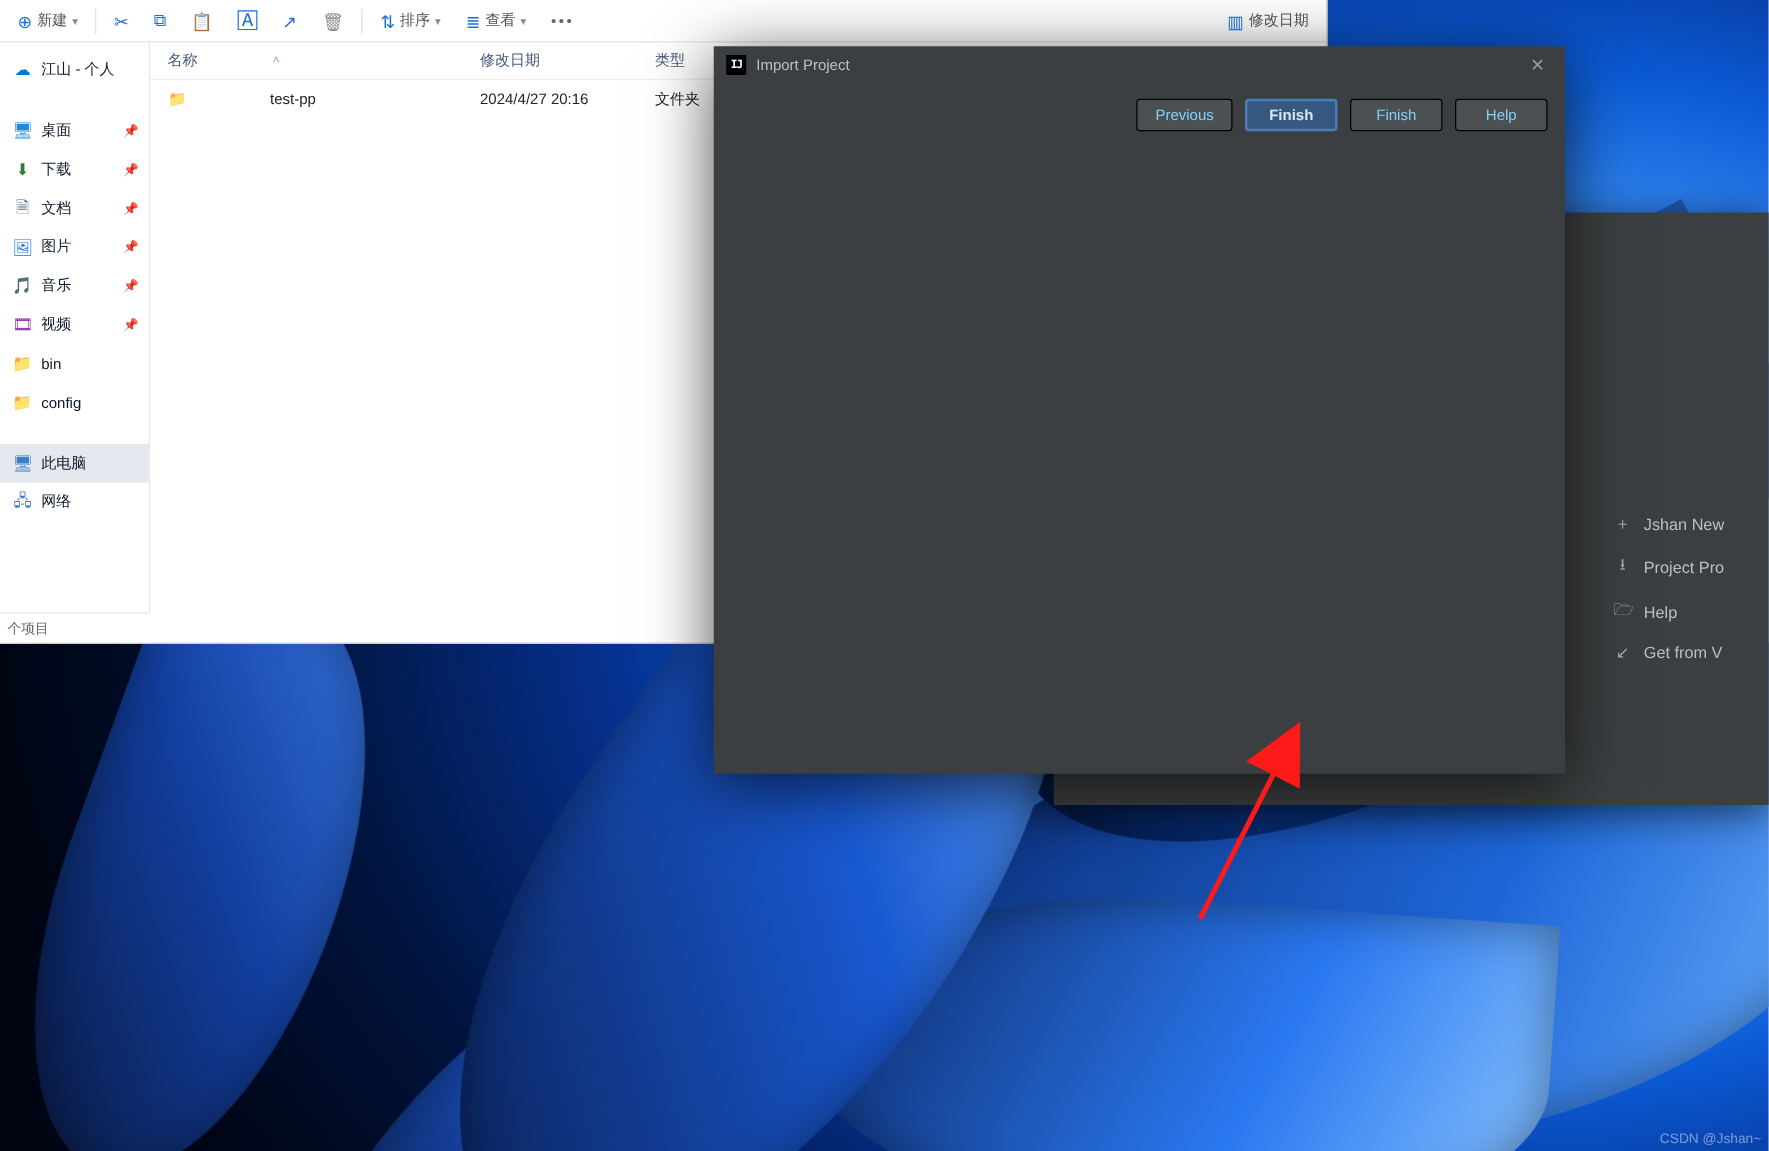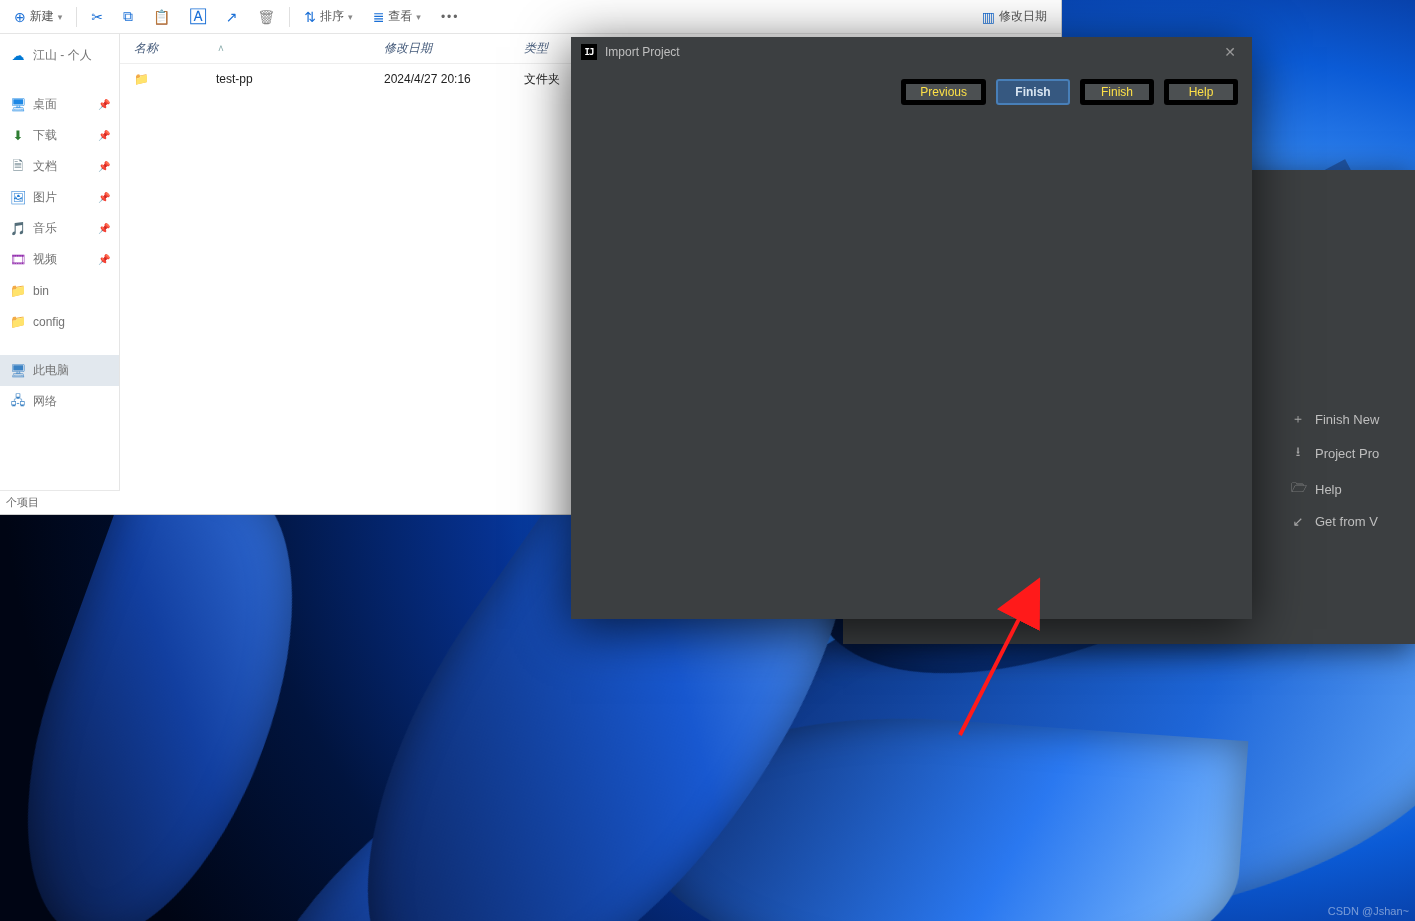--- a/index.html
+++ b/index.html
@@ -22,27 +22,27 @@
 .explorer{position:absolute;left:0;top:0;width:1062px;height:515px;background:#fff;color:#222;z-index:5;border-right:1px solid #d0d0d0;border-bottom:1px solid #d0d0d0;}
 .toolbar{height:34px;border-bottom:1px solid #e5e5e5;display:flex;align-items:center;font-size:12px;color:#555;padding:0 4px;gap:0;}
 .tbtn{display:flex;align-items:center;gap:4px;padding:0 10px;height:100%;cursor:pointer;}
 .tsep{width:1px;height:20px;background:#e0e0e0;margin:0 4px;}
 .ticon{color:#1a6fd6;font-size:14px;}
 .spacer{flex:1;}
 .explorer-body{display:flex;height:calc(100% - 34px);}
 .sidebar{width:120px;border-right:1px solid #e5e5e5;font-size:12px;padding-top:6px;}
 .srow{display:flex;align-items:center;height:31px;padding:0 8px 0 10px;gap:7px;cursor:pointer;position:relative;}
 .srow.active{background:#e2e8ee;}
-.srow .label{flex:1;white-space:nowrap;overflow:hidden;text-overflow:ellipsis;color:#737373;}
+.srow .label{flex:1;white-space:nowrap;overflow:hidden;text-overflow:ellipsis;color:#0f172a;}
 .pin{color:#aaa;font-size:10px;}
 .sgap{height:18px;}
 .sicon{width:16px;text-align:center;font-size:13px;}
 .filelist{flex:1;font-size:12px;}
 .colhead{display:flex;height:30px;align-items:center;border-bottom:1px solid #eee;color:#445a7a;}
-.colhead>div{padding:0 14px;font-style:italic;}
+.colhead>div{padding:0 14px;}
 .c-name{width:250px;display:flex;align-items:center;gap:60px;}
 .c-date{width:140px;}
 .c-type{width:140px;}
 .sorticon{color:#8aa;font-size:10px;}
 .frow{display:flex;height:30px;align-items:center;}
 .frow>div{padding:0 14px;}
 .frow .ficon{width:16px;text-align:center;margin-right:6px;color:#f6c040;}
 .footer{position:absolute;left:0;bottom:0;height:24px;border-top:1px solid #e8e8e8;font-size:11px;color:#666;display:flex;align-items:center;padding:0 6px;width:120px;background:#fff;}
 
 
@@ -56,21 +56,21 @@
 .la{display:flex;align-items:center;gap:10px;cursor:pointer;white-space:nowrap;}
 .la .li{width:14px;text-align:center;color:#aaa;font-size:13px;}
 
 
 .modal{position:absolute;left:571px;top:37px;width:681px;height:582px;background:#3c3f41;color:#bbb;z-index:20;box-shadow:0 10px 50px rgba(0,0,0,.7);display:flex;flex-direction:column;}
 .mtitle{height:30px;display:flex;align-items:center;padding:0 10px;gap:8px;font-size:12px;color:#bfbfbf;}
 .mtitle .mlogo{width:16px;height:16px;background:#000;color:#fff;font:700 9px/16px monospace;text-align:center;letter-spacing:-1px;}
 .mtitle .mclose{margin-left:auto;color:#999;cursor:pointer;font-size:14px;padding:2px 6px;}
 .mbody{flex:1;padding:6px 18px;font-size:12.5px;color:#b8b8b8;}
 .mfoot{height:50px;display:flex;align-items:center;justify-content:flex-end;gap:10px;padding:0 14px;}
-.btn{min-width:74px;height:26px;border:5px solid #000000;background:#4c5052;color:#fde047;font-size:12px;border-radius:3px;cursor:pointer;padding:0 14px;}
+.btn{min-width:74px;height:26px;border:1px solid #000000;background:#4c5052;color:#7dd3fc;font-size:12px;border-radius:3px;cursor:pointer;padding:0 14px;}
 .btn.primary{background:#365880;border:2px solid #487fb8;color:#d9e6f2;font-weight:600;}
 
 
 .arrow{position:absolute;left:940px;top:595px;z-index:30;pointer-events:none;}
 .arrow svg{overflow:visible;}
 
 
 .wm{position:absolute;right:6px;bottom:4px;font-size:11px;color:rgba(255,255,255,.45);z-index:40;}
 </style>
 </head>
@@ -228,21 +228,21 @@
         <text x="22" y="40" font-size="16" font-weight="700" fill="#fff" font-family="Arial">IJ</text>
         <rect x="22" y="46" width="12" height="3" fill="#fff"></rect>
       </svg>
     </div>
     <h1>IntelliJ</h1>
     <div class="ver">Version 2</div>
   </div>
   <div class="launch-actions">
     <div class="la">
         <span class="li">＋</span>
-        <span>Finish New</span>
+        <span>Jshan New</span>
       </div>
     <div class="la">
         <span class="li">⭳</span>
         <span>Project Pro</span>
       </div>
     <div class="la">
         <span class="li">🗁</span>
         <span>Help</span>
       </div>
     <div class="la">

